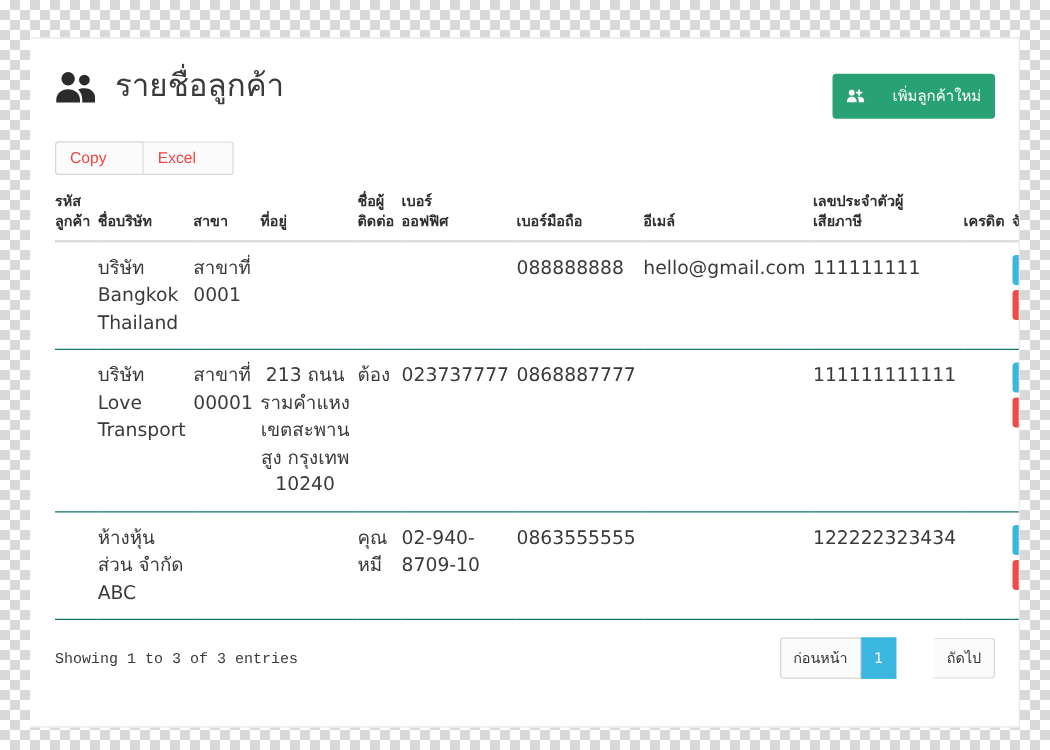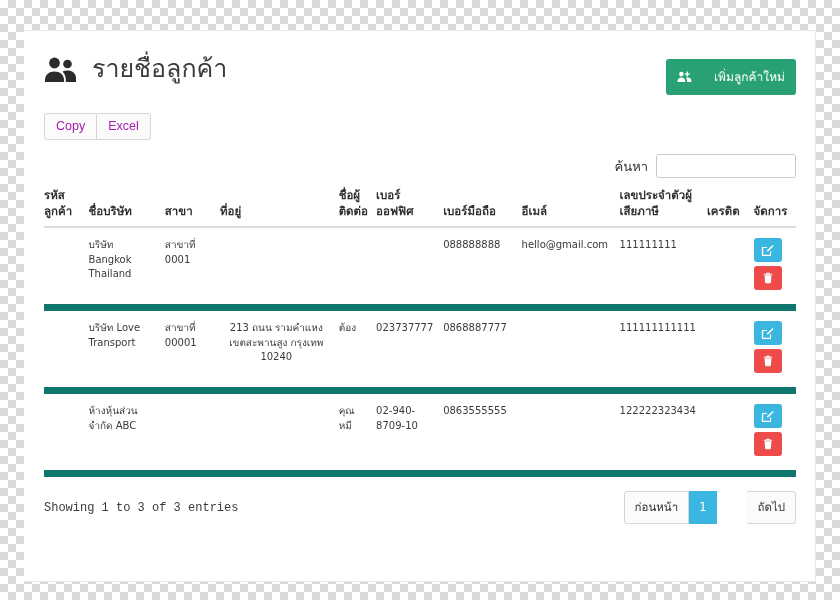--- a/index.html
+++ b/index.html
@@ -63,22 +63,22 @@
     white-space: nowrap;
   }
   .btn-add svg { display:block; }
 
   
   .toolbar { display: flex; margin-bottom: 14px; }
   .tb-btn {
     background: #fbfbfb;
     border: 1px solid #d6d6d6;
     font-size: 12.5px;
-    color: #a21caf;
-    padding: 5px 11px 6px 11px;
+    color: #ef4444;
+    padding: 5px 29px 6px 11px;
     cursor: pointer;
     font-family: "Liberation Sans", sans-serif;
   }
   .tb-btn + .tb-btn { border-left: none; }
   .tb-btn:first-child { border-radius: 3px 0 0 3px; }
   .tb-btn:last-child { border-radius: 0 3px 3px 0; }
 
   
   .search-row {
     display: flex; justify-content: flex-end; align-items: center;
@@ -99,24 +99,24 @@
     vertical-align: bottom;
     font-size: 11.5px;
     font-weight: bold;
     color: #2f2f2f;
     padding: 0 6px 7px 0;
     border-bottom: 2px solid #dcdcdc;
     font-family: "DejaVu Sans", sans-serif;
     line-height: 1.35;
   }
   table.grid tbody td {
-    font-size: 10px;
+    font-size: 15px;
     color: #3a3a3a;
     padding: 10px 6px 10px 0;
-    border-bottom: 7px solid #0f766e;
+    border-bottom: 1px solid #0f766e;
     vertical-align: top;
     line-height: 1.45;
     font-family: "DejaVu Sans", sans-serif;
   }
   .col-code   { width: 42px; }
   .col-comp   { width: 72px; }
   .col-branch { width: 52px; }
   .col-addr   { width: 112px; text-align: center; }
   .col-contact{ width: 32px; }
   .col-fax    { width: 52px; }
@@ -199,24 +199,20 @@
         </span>
         <span>เพิ่มลูกค้าใหม่</span>
       </button>
     </div>
 
     <div class="toolbar">
       <button class="tb-btn">Copy</button>
       <button class="tb-btn">Excel</button>
     </div>
 
-    <div class="search-row">
-      <span class="search-label">ค้นหา</span>
-      <input class="search-input" type="text" value="" placeholder="" style="">
-    </div>
 
     <table class="grid">
       <thead>
         <tr>
           <th class="col-code">
               <div>รหัส</div>
               <div>ลูกค้า</div>
             </th>
           <th class="col-comp">
               <div>ชื่อบริษัท</div>

